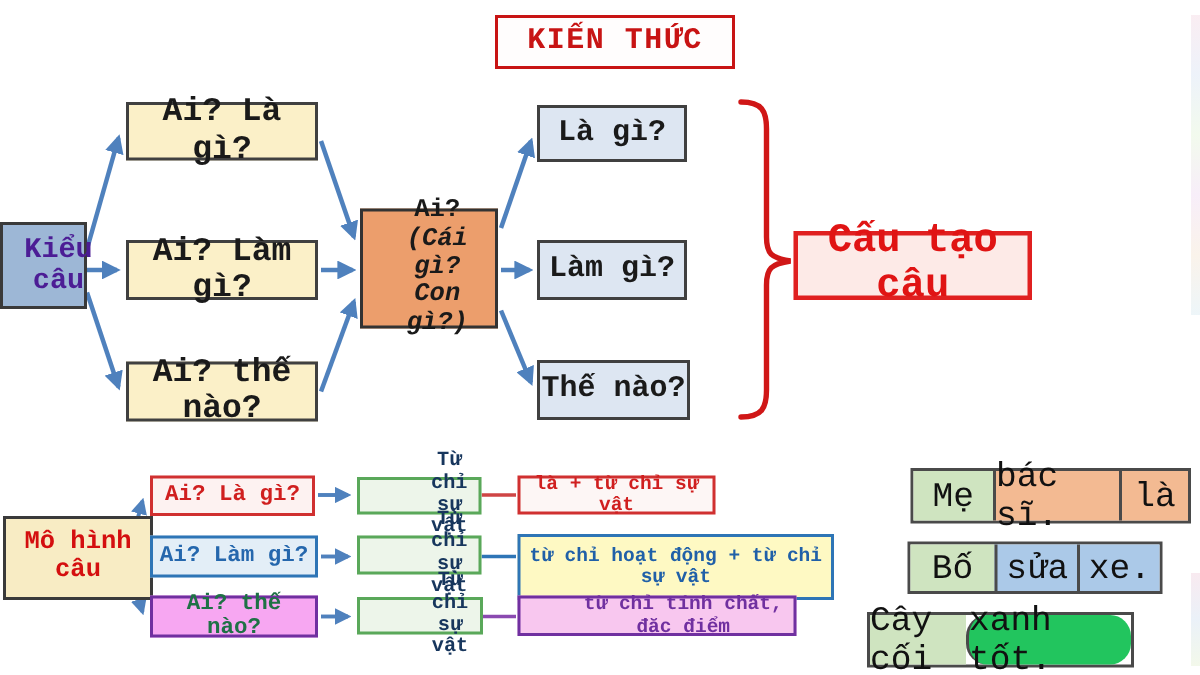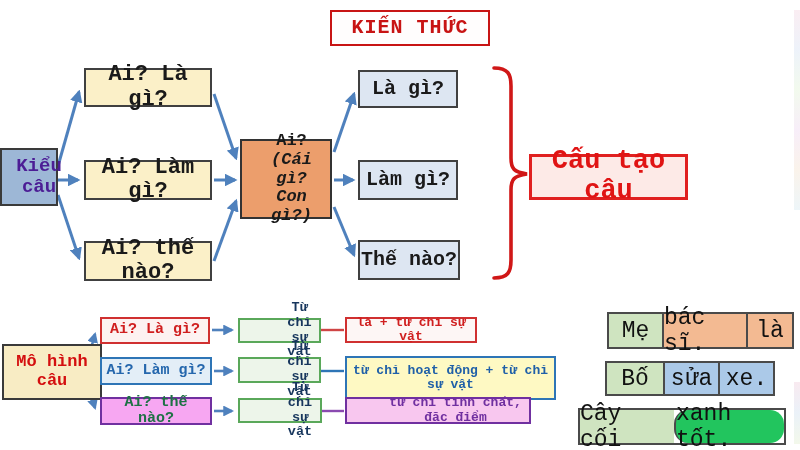--- a/index.html
+++ b/index.html
@@ -189,20 +189,20 @@
     <div class="cell bg-green" style="width:53px">Mẹ</div>
     <div class="cell bg-orange" style="width:84px">bác sĩ.</div>
     <div class="cell bg-orange" style="width:46px">là</div>
   </div>
   <div class="ex ex2">
     <div class="cell bg-green" style="width:56px">Bố</div>
     <div class="cell bg-blue" style="width:55px">sửa</div>
     <div class="cell bg-blue" style="width:55px">xe.</div>
   </div>
   <div class="ex ex3">
-    <div class="cell bg-green" style="width:94px">Cây cối</div>
+    <div class="cell bg-green" style="width:64px">Cây cối</div>
     <div class="cell bg-pink" style="width:110px">xanh tốt.</div>
   </div>
 
   <div class="edge-strip edge-a"></div>
   <div class="edge-strip edge-b"></div>
 
 </div>
 
 </body></html>

